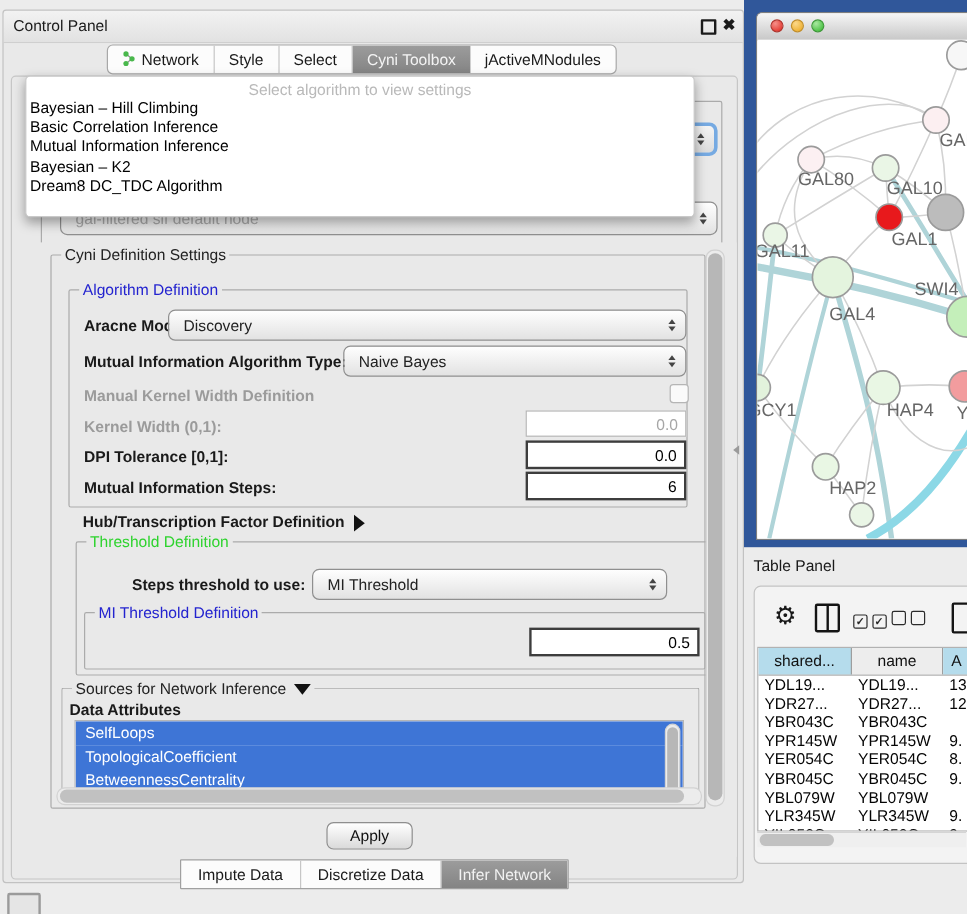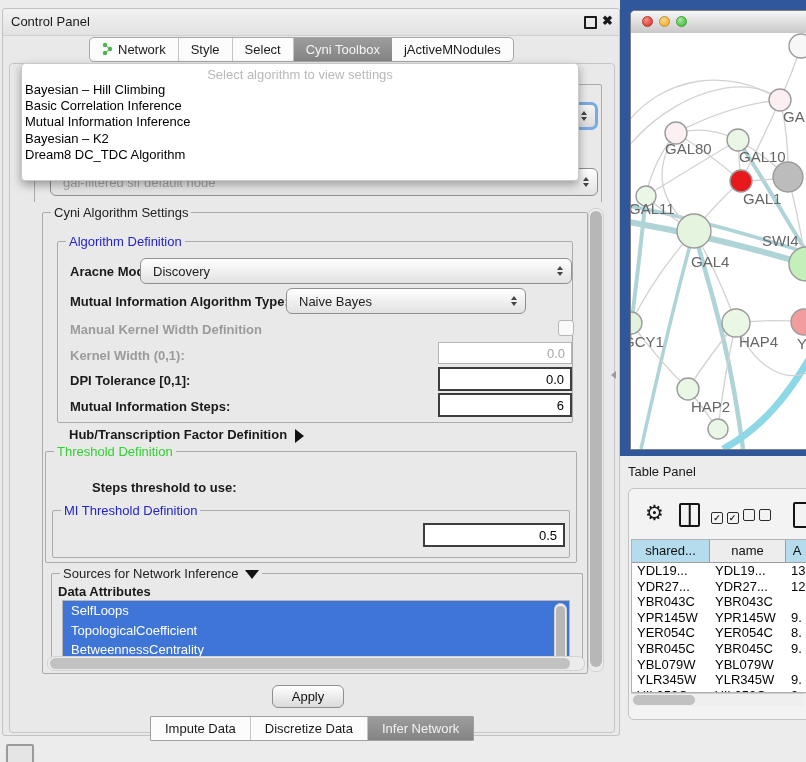--- a/index.html
+++ b/index.html
@@ -273,57 +273,64 @@
       <div class="abs combo gal-combo">
         <span>gal-filtered sif default node</span>
         <span class="arrows">
             <i class="up"></i>
             <i class="dn"></i>
           </span>
       </div>
 
       <div class="abs settings">
         <div class="abs group" style="left:24px;top:10px;width:544px;height:460px;">
-          <span class="gtitle">Cyni Algorithm Settings</span>
+          <span class="gtitle">Cyni Definition Settings</span>
 
           <div class="abs group" style="left:14px;top:28px;width:514px;height:180px;">
             <span class="gtitle blue">Algorithm Definition</span>
             <span class="abs lbl" style="left:12px;top:22px;">Aracne Mode:</span>
             <div class="abs combo" style="left:82px;top:16px;width:432px;height:26px;">
               <span>Discovery</span>
               <span class="arrows">
                   <i class="up"></i>
                   <i class="dn"></i>
                 </span>
             </div>
             <span class="abs lbl" style="left:12px;top:52px;">Mutual Information Algorithm Type:</span>
-            <div class="abs combo" style="left:228px;top:46px;width:240px;height:26px;">
+            <div class="abs combo" style="left:228px;top:46px;width:286px;height:26px;">
               <span>Naive Bayes</span>
               <span class="arrows">
                   <i class="up"></i>
                   <i class="dn"></i>
                 </span>
             </div>
             <span class="abs lbl-dis" style="left:12px;top:80px;">Manual Kernel Width Definition</span>
             <span class="abs chk" style="left:500px;top:78px;"></span>
             <span class="abs lbl-dis" style="left:12px;top:106px;">Kernel Width (0,1):</span>
             <input class="abs nfield dis" style="left: 380px; top: 100px; width: 134px; height: 22px;" readonly="" value="0.0">
             <span class="abs lbl" style="left:12px;top:131px;">DPI Tolerance [0,1]:</span>
             <input class="abs nfield" style="left: 380px; top: 125px; width: 134px; height: 24px;" value="0.0">
             <span class="abs lbl" style="left:12px;top:157px;">Mutual Information Steps:</span>
             <input class="abs nfield" style="left: 380px; top: 151px; width: 134px; height: 24px;" value="6">
           </div>
 
           <span class="abs lbl" style="left:26px;top:214px;">
             <span>Hub/Transcription Factor Definition</span><span class="tri-r"></span>
           </span>
 
-          <div class="abs group" style="left:2px;top:238px;width:530px;height:110px;">
+          <div class="abs group" style="left:20px;top:238px;width:530px;height:110px;">
             <span class="gtitle green">Threshold Definition</span>
             <span class="abs lbl" style="left:46px;top:28px;">Steps threshold to use:</span>
+            <div class="abs combo" style="left:196px;top:22px;width:296px;height:26px;">
+              <span>MI Threshold</span>
+              <span class="arrows">
+                  <i class="up"></i>
+                  <i class="dn"></i>
+                </span>
+            </div>
             <div class="abs group" style="left:6px;top:58px;width:516px;height:46px;">
               <span class="gtitle blue">MI Threshold Definition</span>
               <input class="abs nfield" style="left: 370px; top: 12px; width: 142px; height: 24px;" value="0.5">
             </div>
           </div>
 
           <div class="abs group" style="left:8px;top:360px;width:530px;height:96px;border-bottom:none;">
             <span class="gtitle" style="white-space:nowrap;">
               <span>Sources for Network Inference</span><span class="tri-d"></span>
             </span>

